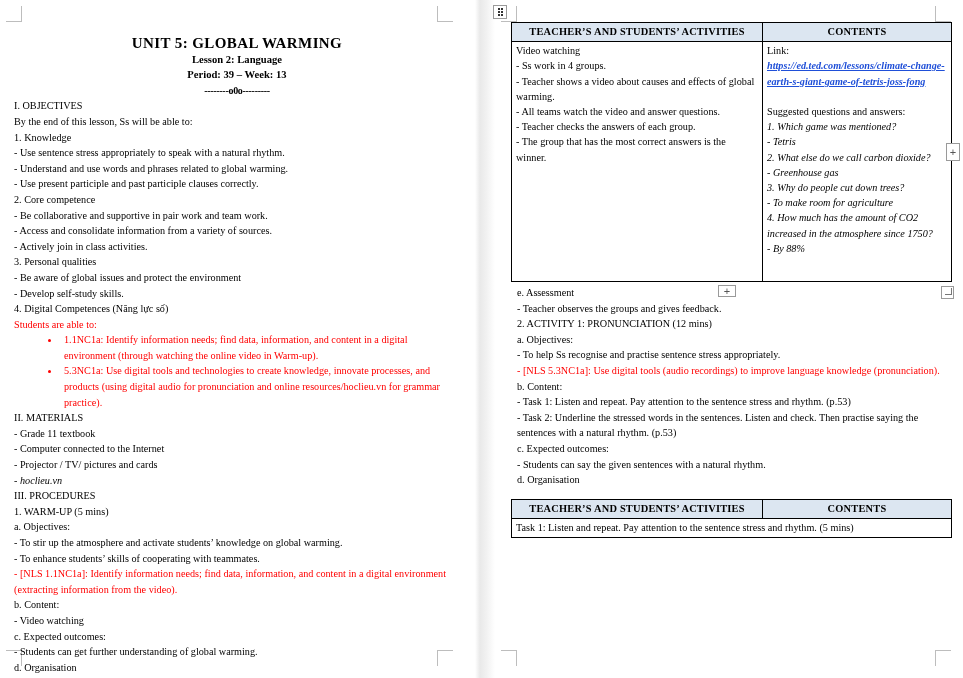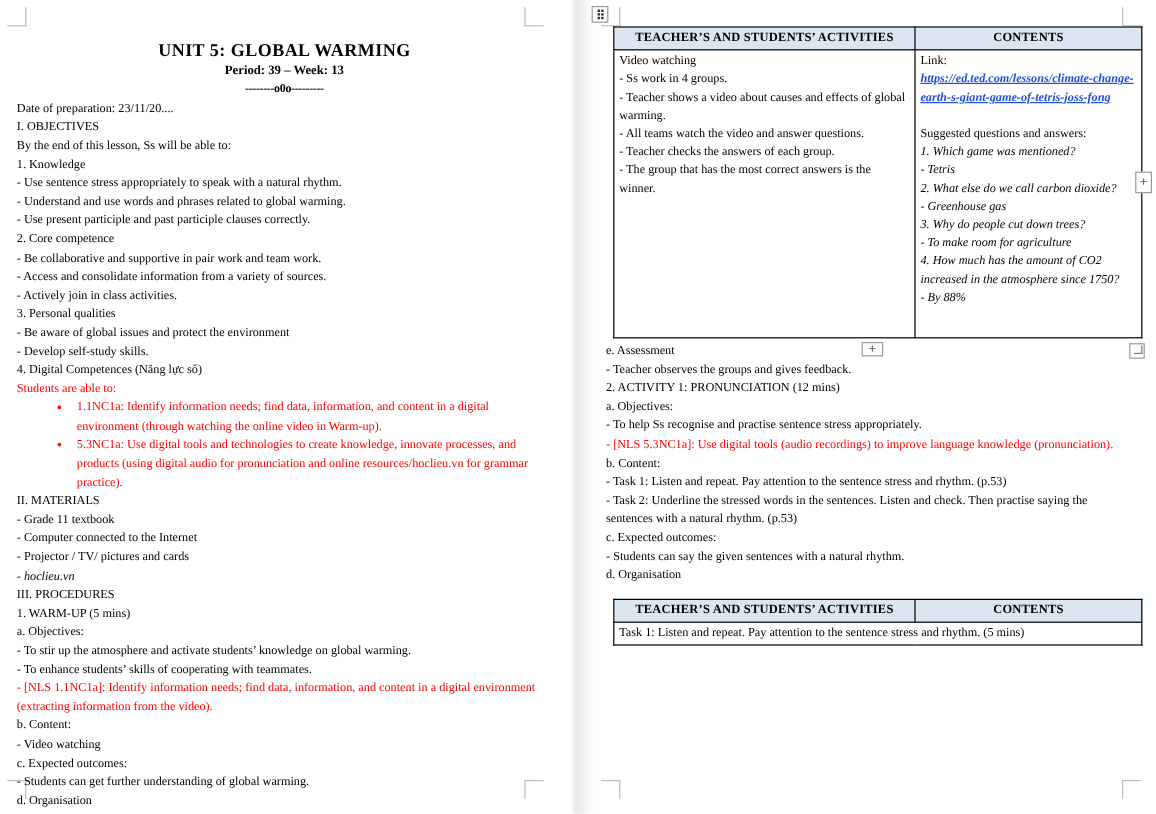--- a/index.html
+++ b/index.html
@@ -24,21 +24,21 @@
   .cmark .v{width:1px;height:16px;}
   .cmark.tl .h{left:0;top:15px;} .cmark.tl .v{left:15px;top:0;}
   .cmark.tr .h{left:0;top:15px;} .cmark.tr .v{left:0;top:0;}
   .cmark.bl .h{left:0;top:0;}    .cmark.bl .v{left:15px;top:0;}
   .cmark.br .h{left:0;top:0;}    .cmark.br .v{left:0;top:0;}
 
   
   .body-text{position:absolute;font-size:10.2px;line-height:15.6px;}
   .body-text p{margin:0;white-space:normal;}
   .col-left{left:14px;top:36px;width:446px;}
-  .col-right{left:505px;top:285px;width:432px;}
+  .col-right{left:517px;top:285px;width:432px;}
 
   .ctr{text-align:center;}
   .b{font-weight:normal;}
   .it{font-style:italic;}
   .red{color:#ff0000;}
   .blue-link{color:#1f4fd8;text-decoration:underline;font-style:italic;font-weight:bold;}
   .title-line{font-weight:bold;font-size:15px;letter-spacing:.4px;}
   .sub-line{font-weight:bold;font-size:10.6px;}
   .dashline{font-weight:bold;font-size:10px;letter-spacing:-.3px;}
 
@@ -93,24 +93,24 @@
         <i class="h"></i>
         <i class="v"></i>
       </div>
     <div class="cmark br" style="left:437px;top:650px;">
         <i class="h"></i>
         <i class="v"></i>
       </div>
 
     <div class="body-text col-left">
       <p class="ctr title-line">UNIT  5: GLOBAL  WARMING</p>
+      <p class="ctr sub-line">Lesson 2: Language</p>
       <p class="ctr sub-line">Period: 39 – Week: 13</p>
       <p class="ctr dashline">--------o0o---------</p>
 
-      <p class="b">Date of preparation: 23/11/20....</p>
       <p class="b">I. OBJECTIVES</p>
       <p>By the end of this lesson, Ss will be able to:</p>
 
       <p class="b">1. Knowledge</p>
       <p>- Use sentence stress appropriately to speak with a natural rhythm.</p>
       <p>- Understand and use words and phrases related to global warming.</p>
       <p>- Use present participle and past participle clauses correctly.</p>
 
       <p class="b">2. Core competence</p>
       <p>- Be collaborative and supportive in pair work and team work.</p>

